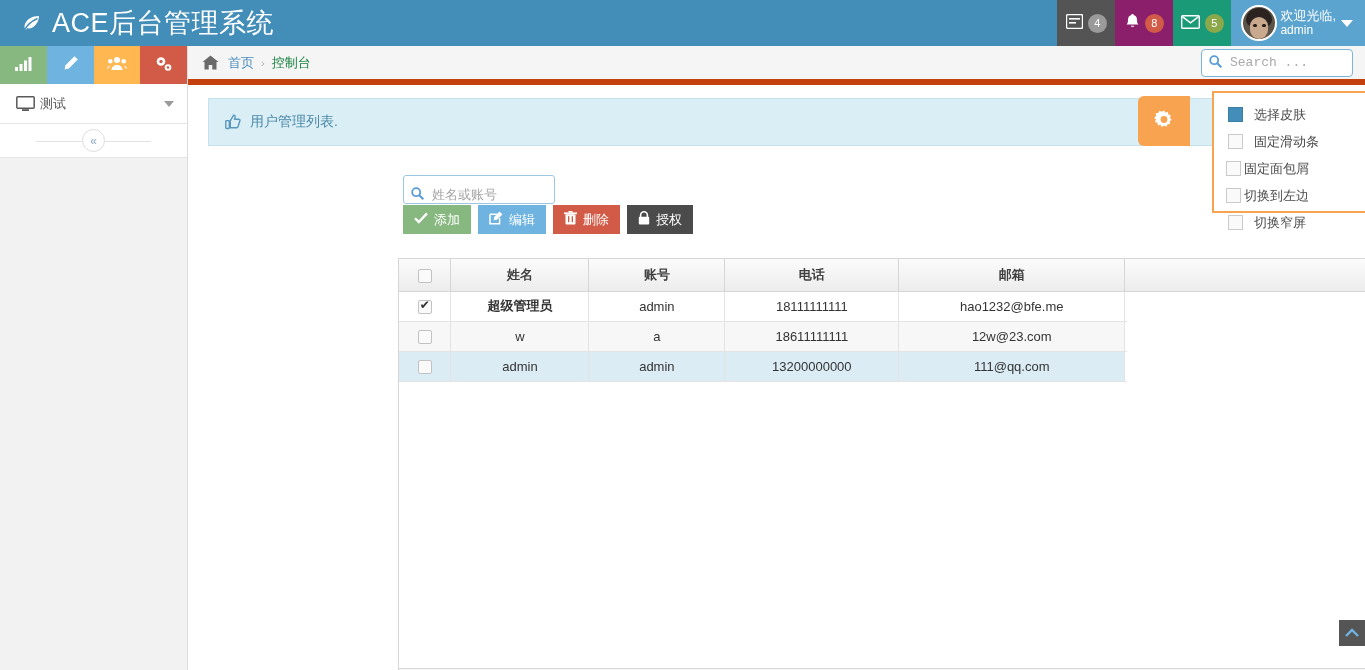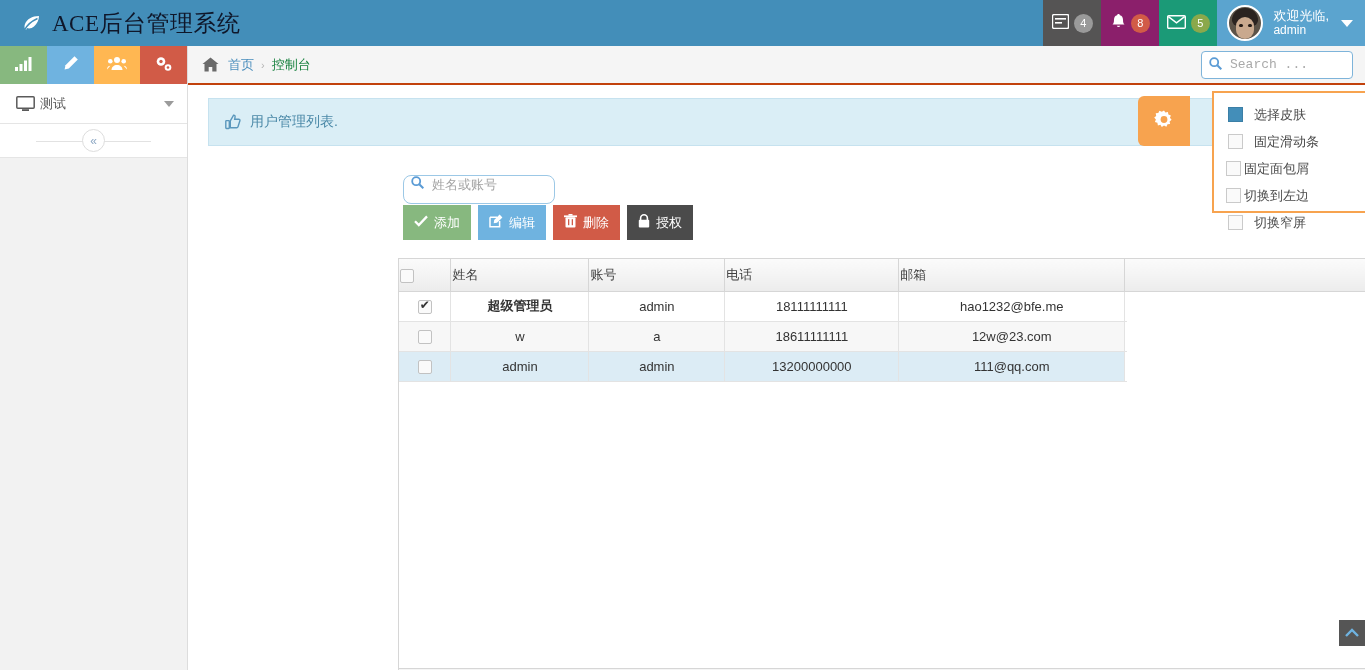--- a/index.html
+++ b/index.html
@@ -24,23 +24,23 @@
     display: flex; align-items: center;
     padding-left: 20px;
     width: 700px;
   }
   .brand-leaf {
     width: 22px; height: 22px;
     margin-right: 10px;
     display: inline-flex; align-items: center; justify-content: center;
   }
   .brand-text {
-    color: #0f172a;
-    font-family: Liberation Serif, serif;
-    font-size: 23px;
+    color: #ffffff;
+    font-family: Liberation Sans, sans-serif;
+    font-size: 27px;
     letter-spacing: 0.5px;
     white-space: nowrap;
   }
   .nav-right {
     margin-left: auto;
     display: flex; align-items: stretch;
   }
   .nav-btn {
     width: 58px;
     display: flex; align-items: center; justify-content: center;
@@ -59,21 +59,21 @@
     font-family: "Liberation Sans", sans-serif;
   }
   .badge-grey   { background: #9a9a9a; }
   .badge-orange { background: #D15B47; }
   .badge-green  { background: #8ba84b; }
   .user-menu {
     display: flex; align-items: center;
     padding: 0 12px 0 10px;
     background: #5BA4CF;
     cursor: pointer;
-    gap: 10px;
+    gap: 3px;
   }
   .avatar {
     width: 36px; height: 36px; border-radius: 50%;
     border: 2px solid #fff;
     background: #5c5348;
     overflow: hidden;
     position: relative;
     flex: none;
   }
   .avatar .hair {
@@ -151,21 +151,21 @@
     border: 1px solid #DDD; background: #fff;
     display: flex; align-items: center; justify-content: center;
     color: #8EA8C4; font-size: 12px; line-height: 1;
   }
 
   
   .breadcrumb-bar {
     position: absolute; top: 46px; left: 188px;
     width: 1177px; height: 39px;
     background: #F5F5F5;
-    border-bottom: 2px solid #c2410c;
+    border-bottom: 6px solid #c2410c;
     display: flex; align-items: center;
     padding: 0 12px 0 14px;
   }
   .home-icon { color: #6A6A6A; margin-right: 9px; display:flex; }
   .bc-link { color: #4C8FBD; cursor: pointer; }
   .bc-sep { color: #b4b4b4; margin: 0 7px; font-size: 11px; }
   .bc-current { color: #15803d; }
   .nav-search {
     margin-left: auto;
     width: 152px; height: 28px;
@@ -236,36 +236,36 @@
   }
   .set-chk.skin { background: #438EB9; border-color: #3b7fa6; }
   .set-row.tight { padding-left: 12px; }
   .set-row.tight .set-chk { margin-right: 3px; }
 
   
   .filter-box {
     position: absolute; top: 90px; left: 215px;
     width: 152px; height: 29px;
     border: 1px solid #9CC8E6;
-    border-radius: 8px;
-    background: #fff;
-    display: flex; align-items: flex-start;
+    border-radius: 3px;
+    background: #fff;
+    display: flex; align-items: flex-end;
     padding: 0 7px; gap: 6px;
   }
   .filter-box input {
     border: 0; outline: 0; width: 100%;
     font-size: 13px; color: #555; background: transparent;
   }
   .filter-box input::placeholder { color: #a3a3a3; }
   .btn-bar {
     position: absolute; top: 120px; left: 215px;
     display: flex; gap: 7px;
   }
   .btn {
-    height: 35px;
+    height: 29px;
     display: inline-flex; align-items: center;
     gap: 6px;
     padding: 0 11px;
     color: #fff;
     font-size: 13px;
     border: 0; cursor: pointer;
     white-space: nowrap;
   }
   .btn-green { background: #87B87F; }
   .btn-blue  { background: #6FB3E0; }
@@ -282,22 +282,22 @@
   }
   table.grid {
     border-collapse: collapse;
     table-layout: fixed;
   }
   table.grid th {
     height: 32px;
     background: linear-gradient(#fbfbfb, #ececec);
     border-right: 1px solid #D6D6D6;
     border-bottom: 1px solid #D6D6D6;
-    font-size: 13px; font-weight: normal; color: #3f3f3f;
-    text-align: left;
+    font-size: 13px; font-weight: bold; color: #3f3f3f;
+    text-align: center;
   }
   table.grid td {
     height: 30px;
     border-right: 1px solid #E3E3E3;
     border-bottom: 1px solid #E3E3E3;
     text-align: center;
     font-size: 13px;
     color: #333;
   }
   tr.row-odd td  { background: #fff; }

